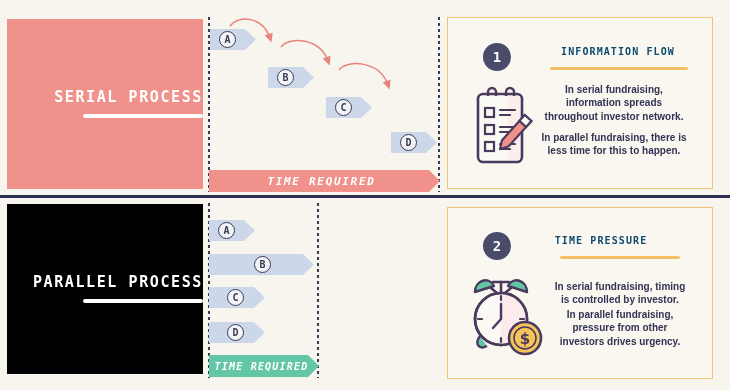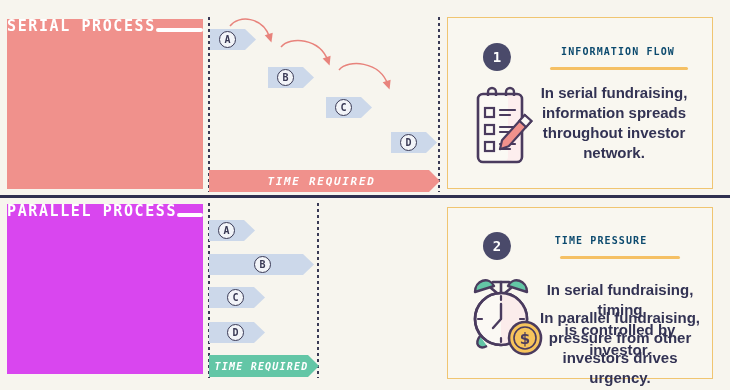--- a/index.html
+++ b/index.html
@@ -12,22 +12,22 @@
     position:relative;
   }
   .stage{position:absolute;inset:0;width:730px;height:390px;}
 
   
   .abs{position:absolute;}
 
   
   .colorblock{
     position:absolute;
-    display:flex;flex-direction:row;
-    align-items:flex-start;justify-content:center;
+    display:flex;flex-direction:column;
+    align-items:flex-end;justify-content:center;
   }
   .cb-title{
     color:#ffffff;
     font-family:"DejaVu Sans Mono", monospace;
     font-size:15px;
     font-weight:700;
     letter-spacing:1.6px;
     text-align:center;
     line-height:1;
     white-space:nowrap;
@@ -108,21 +108,21 @@
     white-space:nowrap;
     text-align:center;
   }
   .card-titlerule{
     position:absolute;height:3px;background:#f5c064;border-radius:2px;
   }
   .card-body{
     position:absolute;
     color:#333354;
     font-family:"Liberation Sans", sans-serif;
-    font-size:15px;
+    font-size:10px;
     font-weight:700;
     line-height:1.33;
     text-align:center;
     white-space:pre-line;
   }
   .card-icon{position:absolute;}
 
   svg{display:block;overflow:visible;}
 </style>
 </head>
@@ -161,21 +161,21 @@
   <div class="chev" style="left:391px;top:132px;width:46px;height:21px;">
     <span class="badge" style="left:9px;top:2px;">D</span>
   </div>
 
   <div class="chev pink" style="left:209px;top:170px;width:231px;height:22px;justify-content:center;">
     <span class="timelabel" style="margin-left:-6px;">TIME REQUIRED</span>
   </div>
 
   <div class="hdivider" style="top:195px;"></div>
 
-  <div class="colorblock" style="left:7px;top:204px;width:196px;height:170px;background:#d946ef;">
+  <div class="colorblock" style="left:7px;top:204px;width:196px;height:170px;background:#000000;">
     <div class="cb-title">PARALLEL PROCESS</div>
     <div class="cb-rule"></div>
   </div>
 
   <div class="vdot" style="left:208px;top:203px;height:175px;"></div>
   <div class="vdot" style="left:317px;top:203px;height:175px;"></div>
 
   <div class="chev" style="left:209px;top:220px;width:46px;height:21px;">
     <span class="badge" style="left:9px;top:2px;">A</span>
   </div>
@@ -216,20 +216,22 @@
         <g transform="rotate(42 46 50)">
           <path d="M42,28 l9,0 l0,34 l-4.5,8 l-4.5,-8 z" fill="#f0918c" stroke="#4a3b5e" stroke-width="2.2" stroke-linejoin="round"></path>
           <path d="M42,28 l9,0 l0,8 l-9,0 z" fill="#fbf9f4" stroke="#4a3b5e" stroke-width="2.2"></path>
         </g>
       </svg>
     </div>
 
     <div class="card-body" style="left:76px;top:65px;width:180px;">In serial fundraising,
 information spreads
 throughout investor network.</div>
+    <div class="card-body" style="left:76px;top:113px;width:180px;">In parallel fundraising, there is
+less time for this to happen.</div>
   </div>
 
   <div class="card" style="left:447px;top:207px;width:266px;height:172px;">
 
     <div class="card-num" style="left:35px;top:24px;">2</div>
 
     <div class="card-title" style="left:78px;top:27px;width:150px;">TIME PRESSURE</div>
     <div class="card-titlerule" style="left:112px;top:48px;width:120px;"></div>
 
     <div class="card-icon" style="left:15px;top:62px;">

